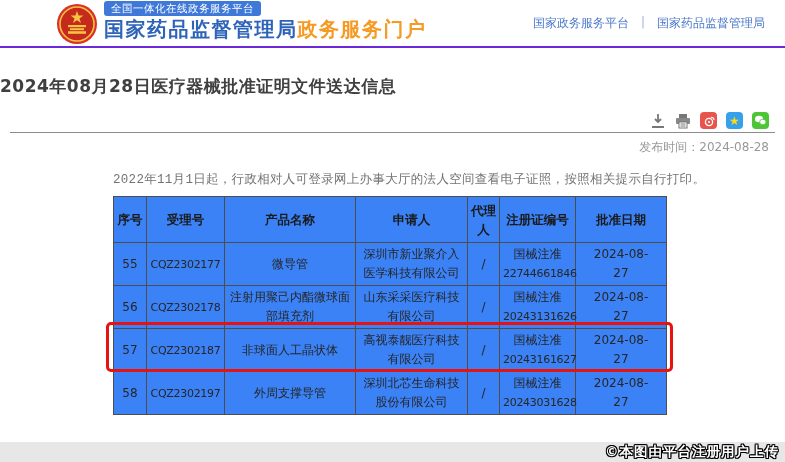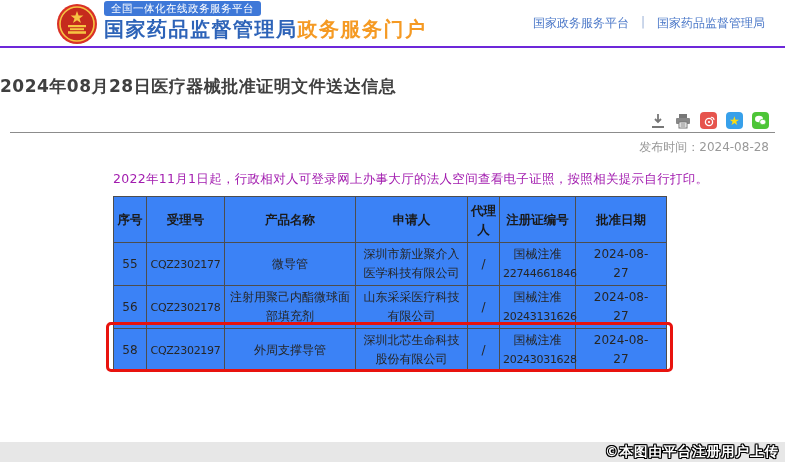--- a/index.html
+++ b/index.html
@@ -32,21 +32,21 @@
     margin-top:27px; letter-spacing:0.5px;
   }
   .toolbar { display:flex; justify-content:flex-end; align-items:center; gap:9px; padding:0 16px; margin-top:14px; height:17px; }
   .tool-icon { display:inline-flex; cursor:pointer; }
   .social { width:17px; height:17px; border-radius:4px; display:inline-flex; align-items:center; justify-content:center; }
   .social.weibo { background:#e6544d; }
   .social.qzone { background:#37a0ea; color:#fadb14; font-size:12px; line-height:1; }
   .social.wechat { background:#4dc537; }
   .divider { border-bottom:1px solid #8c8c8c; margin:3px 10px 0 10px; }
   .pub-line { text-align:right; font-size:12px; color:#999999; padding:6px 16px 0 0; }
-  .intro { font-size:12.5px; color:#a21caf; margin:15px 20px 8px 113px; letter-spacing:0.3px; }
+  .intro { font-size:12.5px; color:#737373; margin:15px 20px 8px 113px; letter-spacing:0.3px;font-family:Liberation Mono, monospace; }
 
   
   .table-wrap { position:relative; margin-left:113px; width:553px; }
   table { border-collapse:collapse; width:553px; table-layout:fixed; background:#3b82f6; }
   col.c-seq{width:33px;} col.c-acc{width:78px;} col.c-prod{width:131px;} col.c-app{width:112px;}
   col.c-agent{width:32px;} col.c-cert{width:76px;} col.c-date{width:91px;}
   th, td {
     border:1px solid #4d4d4d; text-align:center; vertical-align:middle;
     font-size:12px; color:#262626; padding:2px 3px; line-height:19px;
   }
@@ -185,20 +185,34 @@
     <td>/</td>
     <td>
       <span class="line">国械注准</span>
       <span class="line cert-no">20243131626</span>
     </td>
     <td>
       <span class="date-span">2024-08-27</span>
     </td>
   </tr>
 
+  <tr>
+    <td>57</td>
+    <td class="nowrap">CQZ2302187</td>
+    <td>非球面人工晶状体</td>
+    <td>高视泰靓医疗科技有限公司</td>
+    <td>/</td>
+    <td>
+      <span class="line">国械注准</span>
+      <span class="line cert-no">20243161627</span>
+    </td>
+    <td>
+      <span class="date-span">2024-08-27</span>
+    </td>
+  </tr>
 
   <tr>
     <td>58</td>
     <td class="nowrap">CQZ2302197</td>
     <td>外周支撑导管</td>
     <td>深圳北芯生命科技股份有限公司</td>
     <td>/</td>
     <td>
       <span class="line">国械注准</span>
       <span class="line cert-no">20243031628</span>

